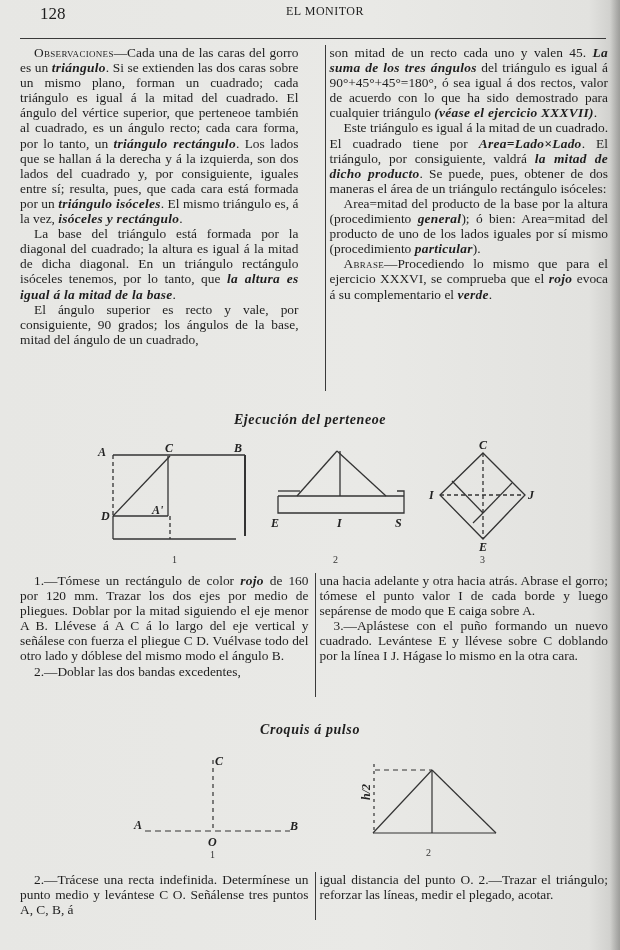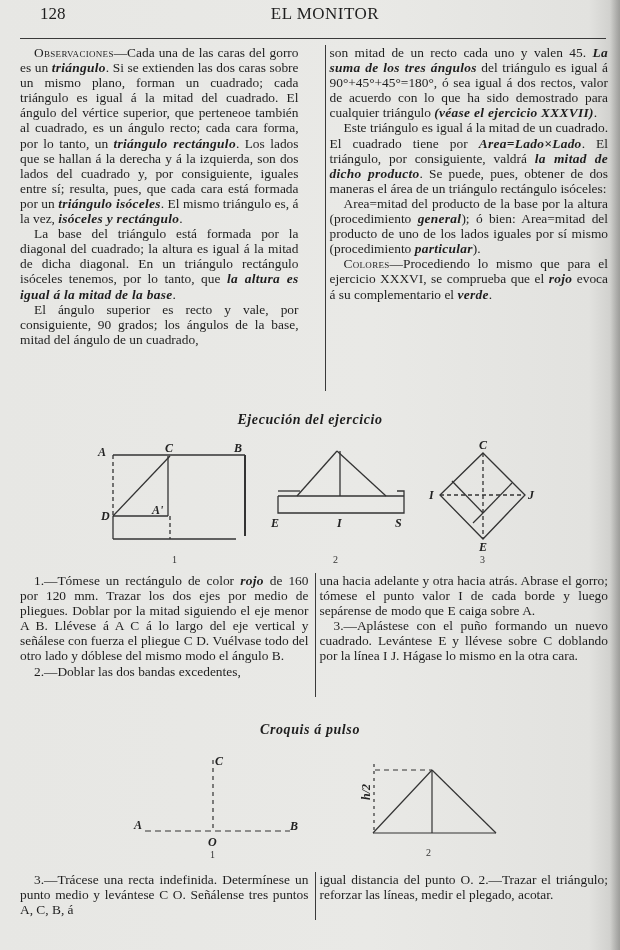--- a/index.html
+++ b/index.html
@@ -14,21 +14,21 @@
       background: linear-gradient(90deg, #e7e7e4 0%, #e9e9e6 60%, #e2e2df 95%, #c9c9c6 100%);
     }
     .edge {
       position: absolute; right: 0; top: 0; width: 10px; height: 950px;
       background: linear-gradient(90deg, rgba(0,0,0,0) 0%, rgba(120,120,118,0.55) 100%);
     }
     .header {
       position: absolute; left: 40px; top: 4px; width: 570px; height: 24px;
     }
     .page-number { position: absolute; left: 0; top: 0; font-size: 17px; }
-    .running-title { position: absolute; left: 0; right: 0; top: 0; text-align: center; font-size: 17px; letter-spacing: 0.5px; }
+    .running-title { position: absolute; left: 0; right: 0; top: 0; text-align: center; font-size: 12px; letter-spacing: 0.5px; }
     .header-rule { position: absolute; left: 20px; top: 38px; width: 586px; height: 0; border-top: 1.5px solid #3a3a3a; }
 
     .cols { position: absolute; left: 20px; width: 588px; display: flex; }
     .col { width: 292px; font-size: 13.4px; line-height: 15.1px; text-align: justify; hyphens: none; }
     .col.left { padding-right: 6px; }
     .col.right { padding-left: 4px; border-left: 1.2px solid #3a3a3a; font-family: Liberation Serif, serif; }
     .col p { margin: 0; text-indent: 14px; }
     .col p.noindent { text-indent: 0; }
     .sc { font-variant: small-caps; letter-spacing: 0.3px; }
     em { font-style: italic; font-weight: bold; letter-spacing: 0.3px; }
@@ -63,25 +63,25 @@
   <div class="cols top">
     <div class="col left">
         <p><span class="sc">Observaciones</span><span>—Cada una de las caras del gorro es un </span><em>triángulo</em><span>. Si se extienden las dos caras sobre un mismo plano, forman un cuadrado; cada triángulo es igual á la mitad del cuadrado. El ángulo del vértice superior, que perteneoe también al cuadrado, es un ángulo recto; cada cara forma, por lo tanto, un </span><em>triángulo rectángulo</em><span>. Los lados que se hallan á la derecha y á la izquierda, son dos lados del cuadrado y, por consiguiente, iguales entre sí; resulta, pues, que cada cara está formada por un </span><em>triángulo isóceles</em><span>. El mismo triángulo es, á la vez, </span><em>isóceles y rectángulo</em><span>.</span></p>
         <p><span>La base del triángulo está formada por la diagonal del cuadrado; la altura es igual á la mitad de dicha diagonal. En un triángulo rectángulo isóceles tenemos, por lo tanto, que </span><em>la altura es igual á la mitad de la base</em><span>.</span></p>
         <p><span>El ángulo superior es recto y vale, por consiguiente, 90 grados; los ángulos de la base, mitad del ángulo de un cuadrado,</span></p>
       </div>
     <div class="col right">
         <p class="noindent"><span>son mitad de un recto cada uno y valen 45. </span><em>La suma de los tres ángulos</em><span> del triángulo es igual á 90°+45°+45°=180°, ó sea igual á dos rectos, valor de acuerdo con lo que ha sido demostrado para cualquier triángulo </span><em>(véase el ejercicio XXXVII)</em><span>.</span></p>
         <p><span>Este triángulo es igual á la mitad de un cuadrado. El cuadrado tiene por </span><em>Area=Lado×Lado</em><span>. El triángulo, por consiguiente, valdrá </span><em>la mitad de dicho producto</em><span>. Se puede, pues, obtener de dos maneras el área de un triángulo rectángulo isóceles:</span></p>
         <p><span>Area=mitad del producto de la base por la altura (procedimiento </span><em>general</em><span>); ó bien: Area=mitad del producto de uno de los lados iguales por sí mismo (procedimiento </span><em>particular</em><span>).</span></p>
-        <p><span class="sc">Colores</span><span>—Procediendo lo mismo que para el ejercicio XXXVI, se comprueba que el </span><em>rojo</em><span> evoca á su complementario el </span><em>verde</em><span>.</span></p>
+        <p><span class="sc">Abrase</span><span>—Procediendo lo mismo que para el ejercicio XXXVI, se comprueba que el </span><em>rojo</em><span> evoca á su complementario el </span><em>verde</em><span>.</span></p>
       </div>
   </div>
 
-  <div class="section-title" style="top:412px;">Ejecución del ejercicio</div>
+  <div class="section-title" style="top:412px;">Ejecución del perteneoe</div>
 
   <svg class="fig-svg" width="620" height="950">
     <g stroke="#333" stroke-width="1.3" fill="none">
       <line x1="113" y1="455" x2="245" y2="455"></line>
       <line x1="113" y1="455" x2="113" y2="516" stroke-dasharray="4,3"></line>
       <line x1="113" y1="516" x2="113" y2="539"></line>
       <line x1="113" y1="539" x2="236" y2="539"></line>
       <line x1="245" y1="455" x2="245" y2="536" stroke-width="2"></line>
       <line x1="113" y1="516" x2="170" y2="456"></line>
       <line x1="113" y1="516" x2="168" y2="516"></line>
@@ -154,19 +154,19 @@
       <line x1="432" y1="770" x2="432" y2="833"></line>
       <line x1="375" y1="770" x2="432" y2="770" stroke-dasharray="5,4"></line>
       <line x1="374" y1="764" x2="374" y2="830" stroke-dasharray="3,4"></line>
     </g>
     <text class="fig-label" x="370" y="800" transform="rotate(-90 370 800)" font-size="9">h/2</text>
     <text class="fig-num" x="426" y="856">2</text>
   </svg>
 
   <div class="cols bot">
     <div class="col left">
-        <p><span>3.—Trácese una recta indefinida. Determínese un punto medio y levántese C O. Señálense tres puntos A, C, B, á</span></p>
+        <p><span>2.—Trácese una recta indefinida. Determínese un punto medio y levántese C O. Señálense tres puntos A, C, B, á</span></p>
       </div>
     <div class="col right">
         <p class="noindent"><span>igual distancia del punto O. 2.—Trazar el triángulo; reforzar las líneas, medir el plegado, acotar.</span></p>
       </div>
   </div>
 </div>
 
 </body></html>

